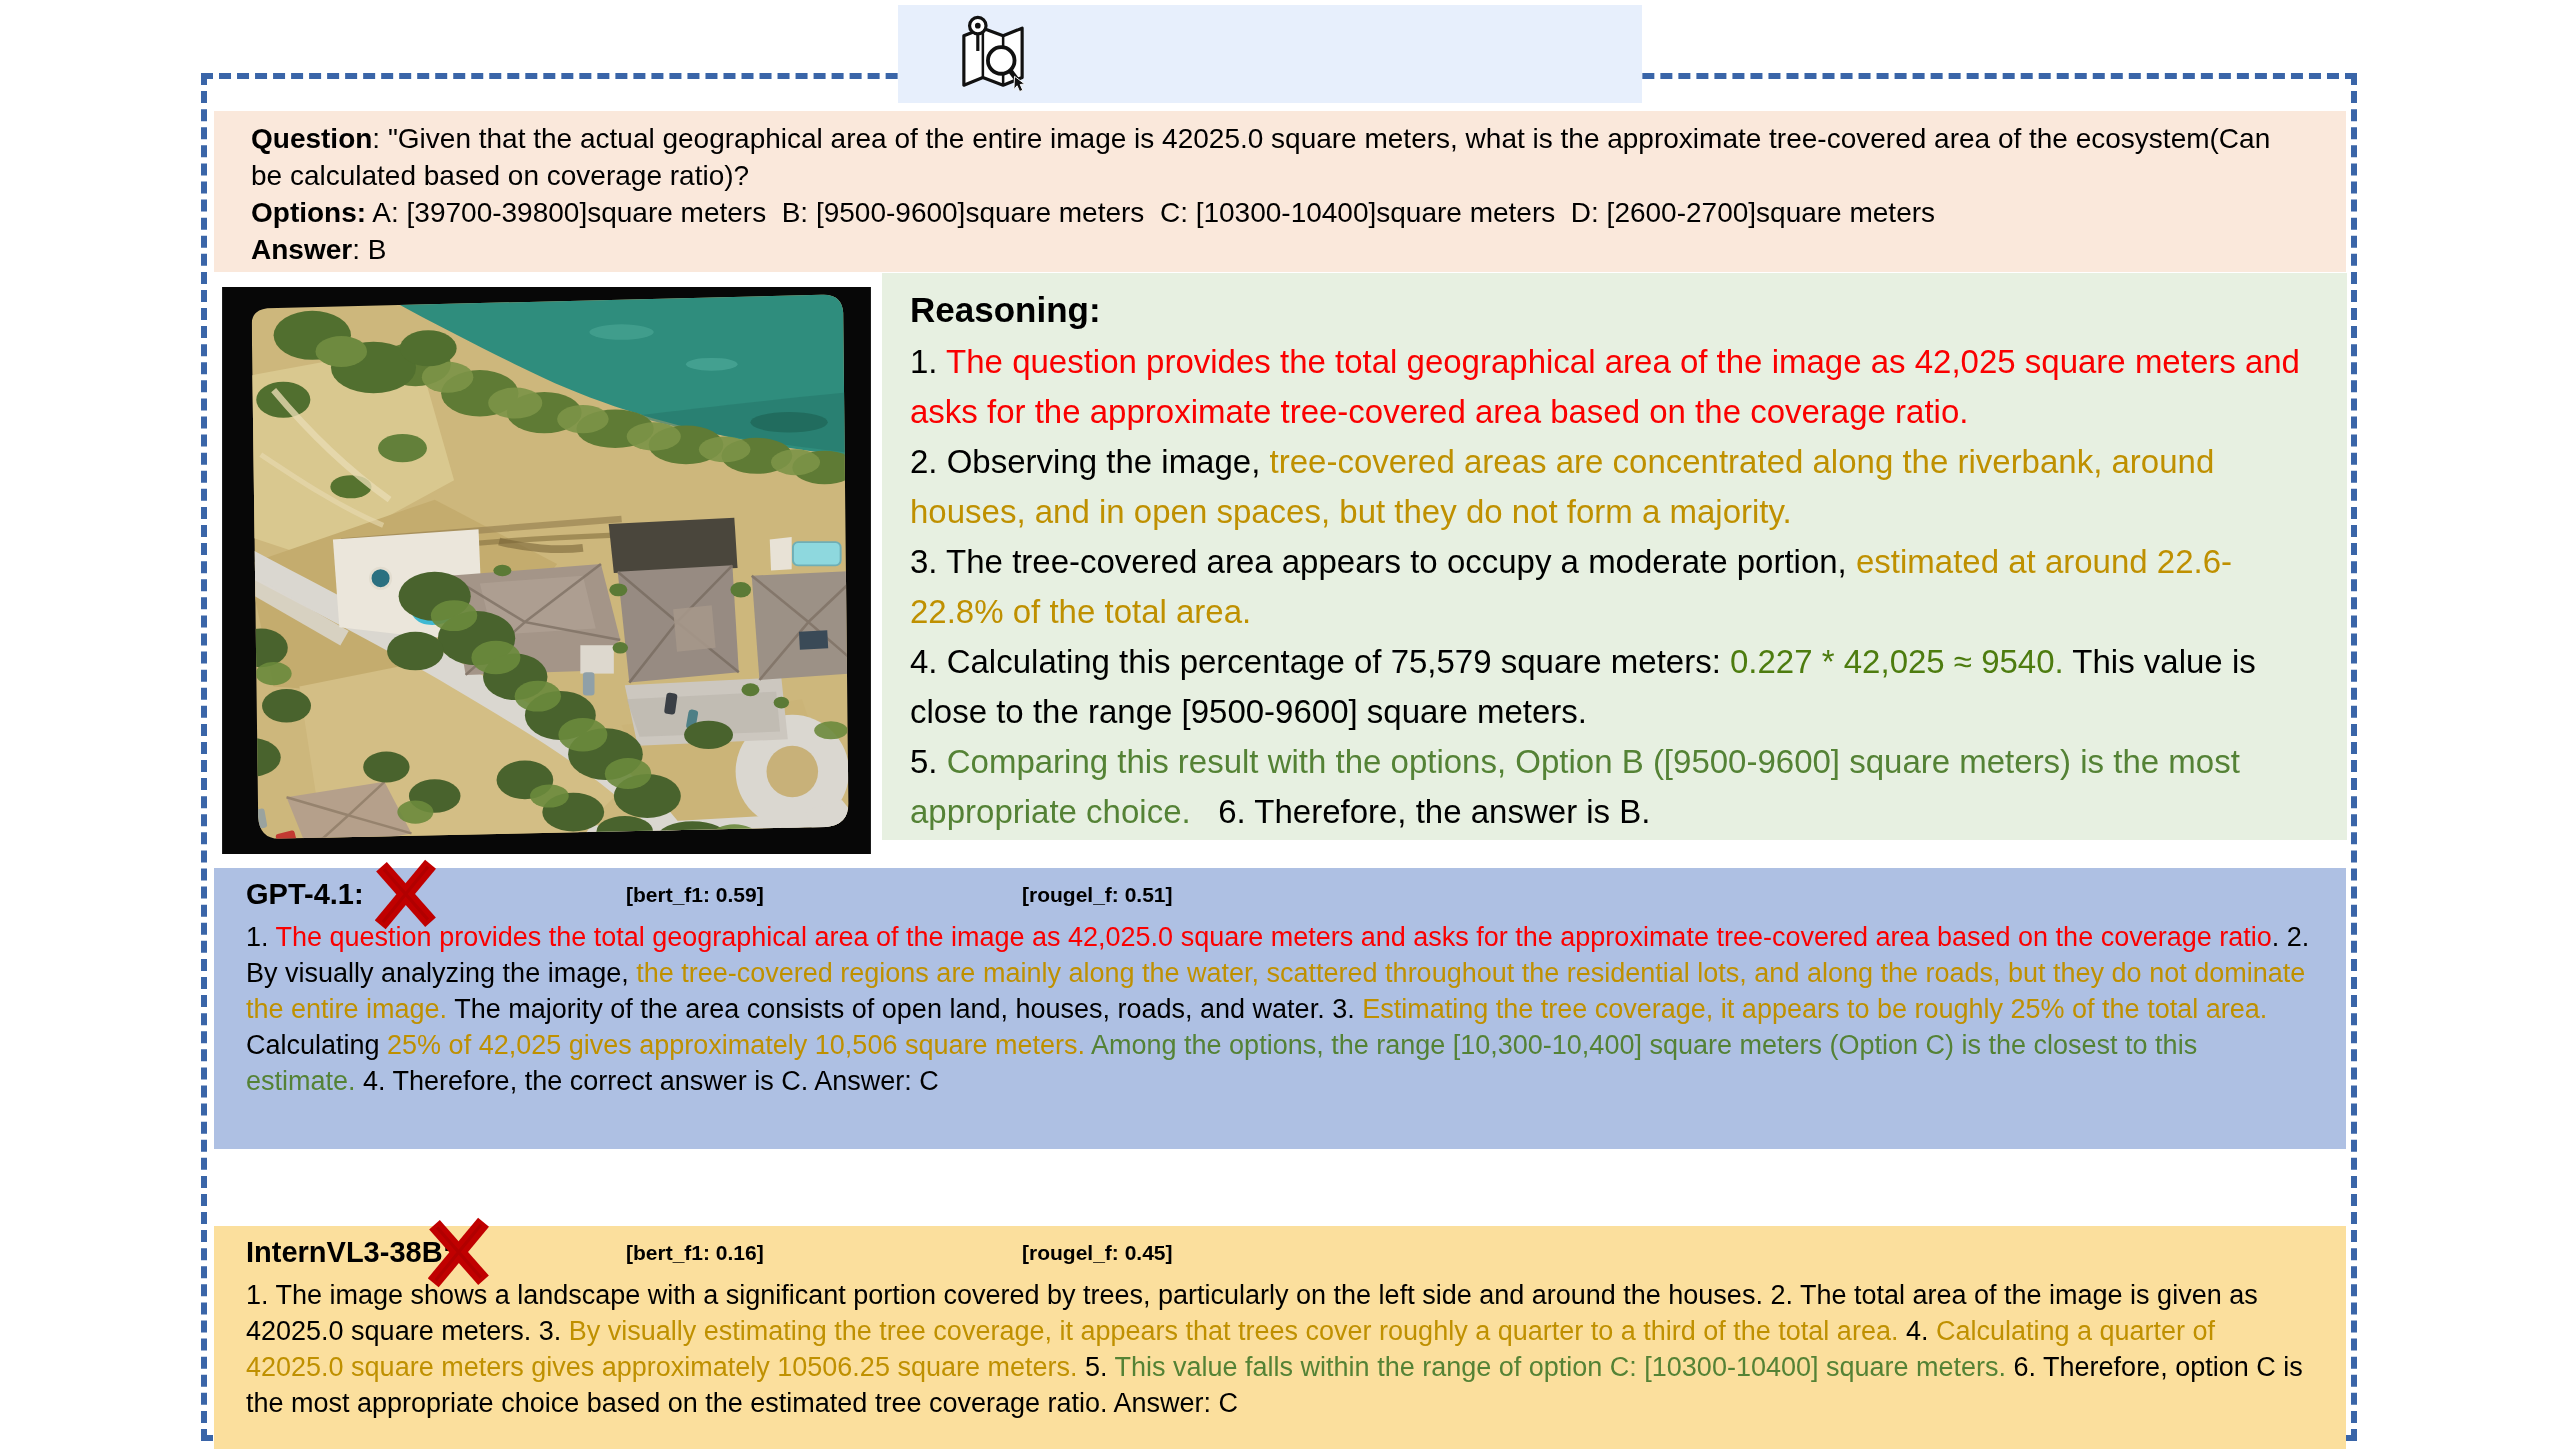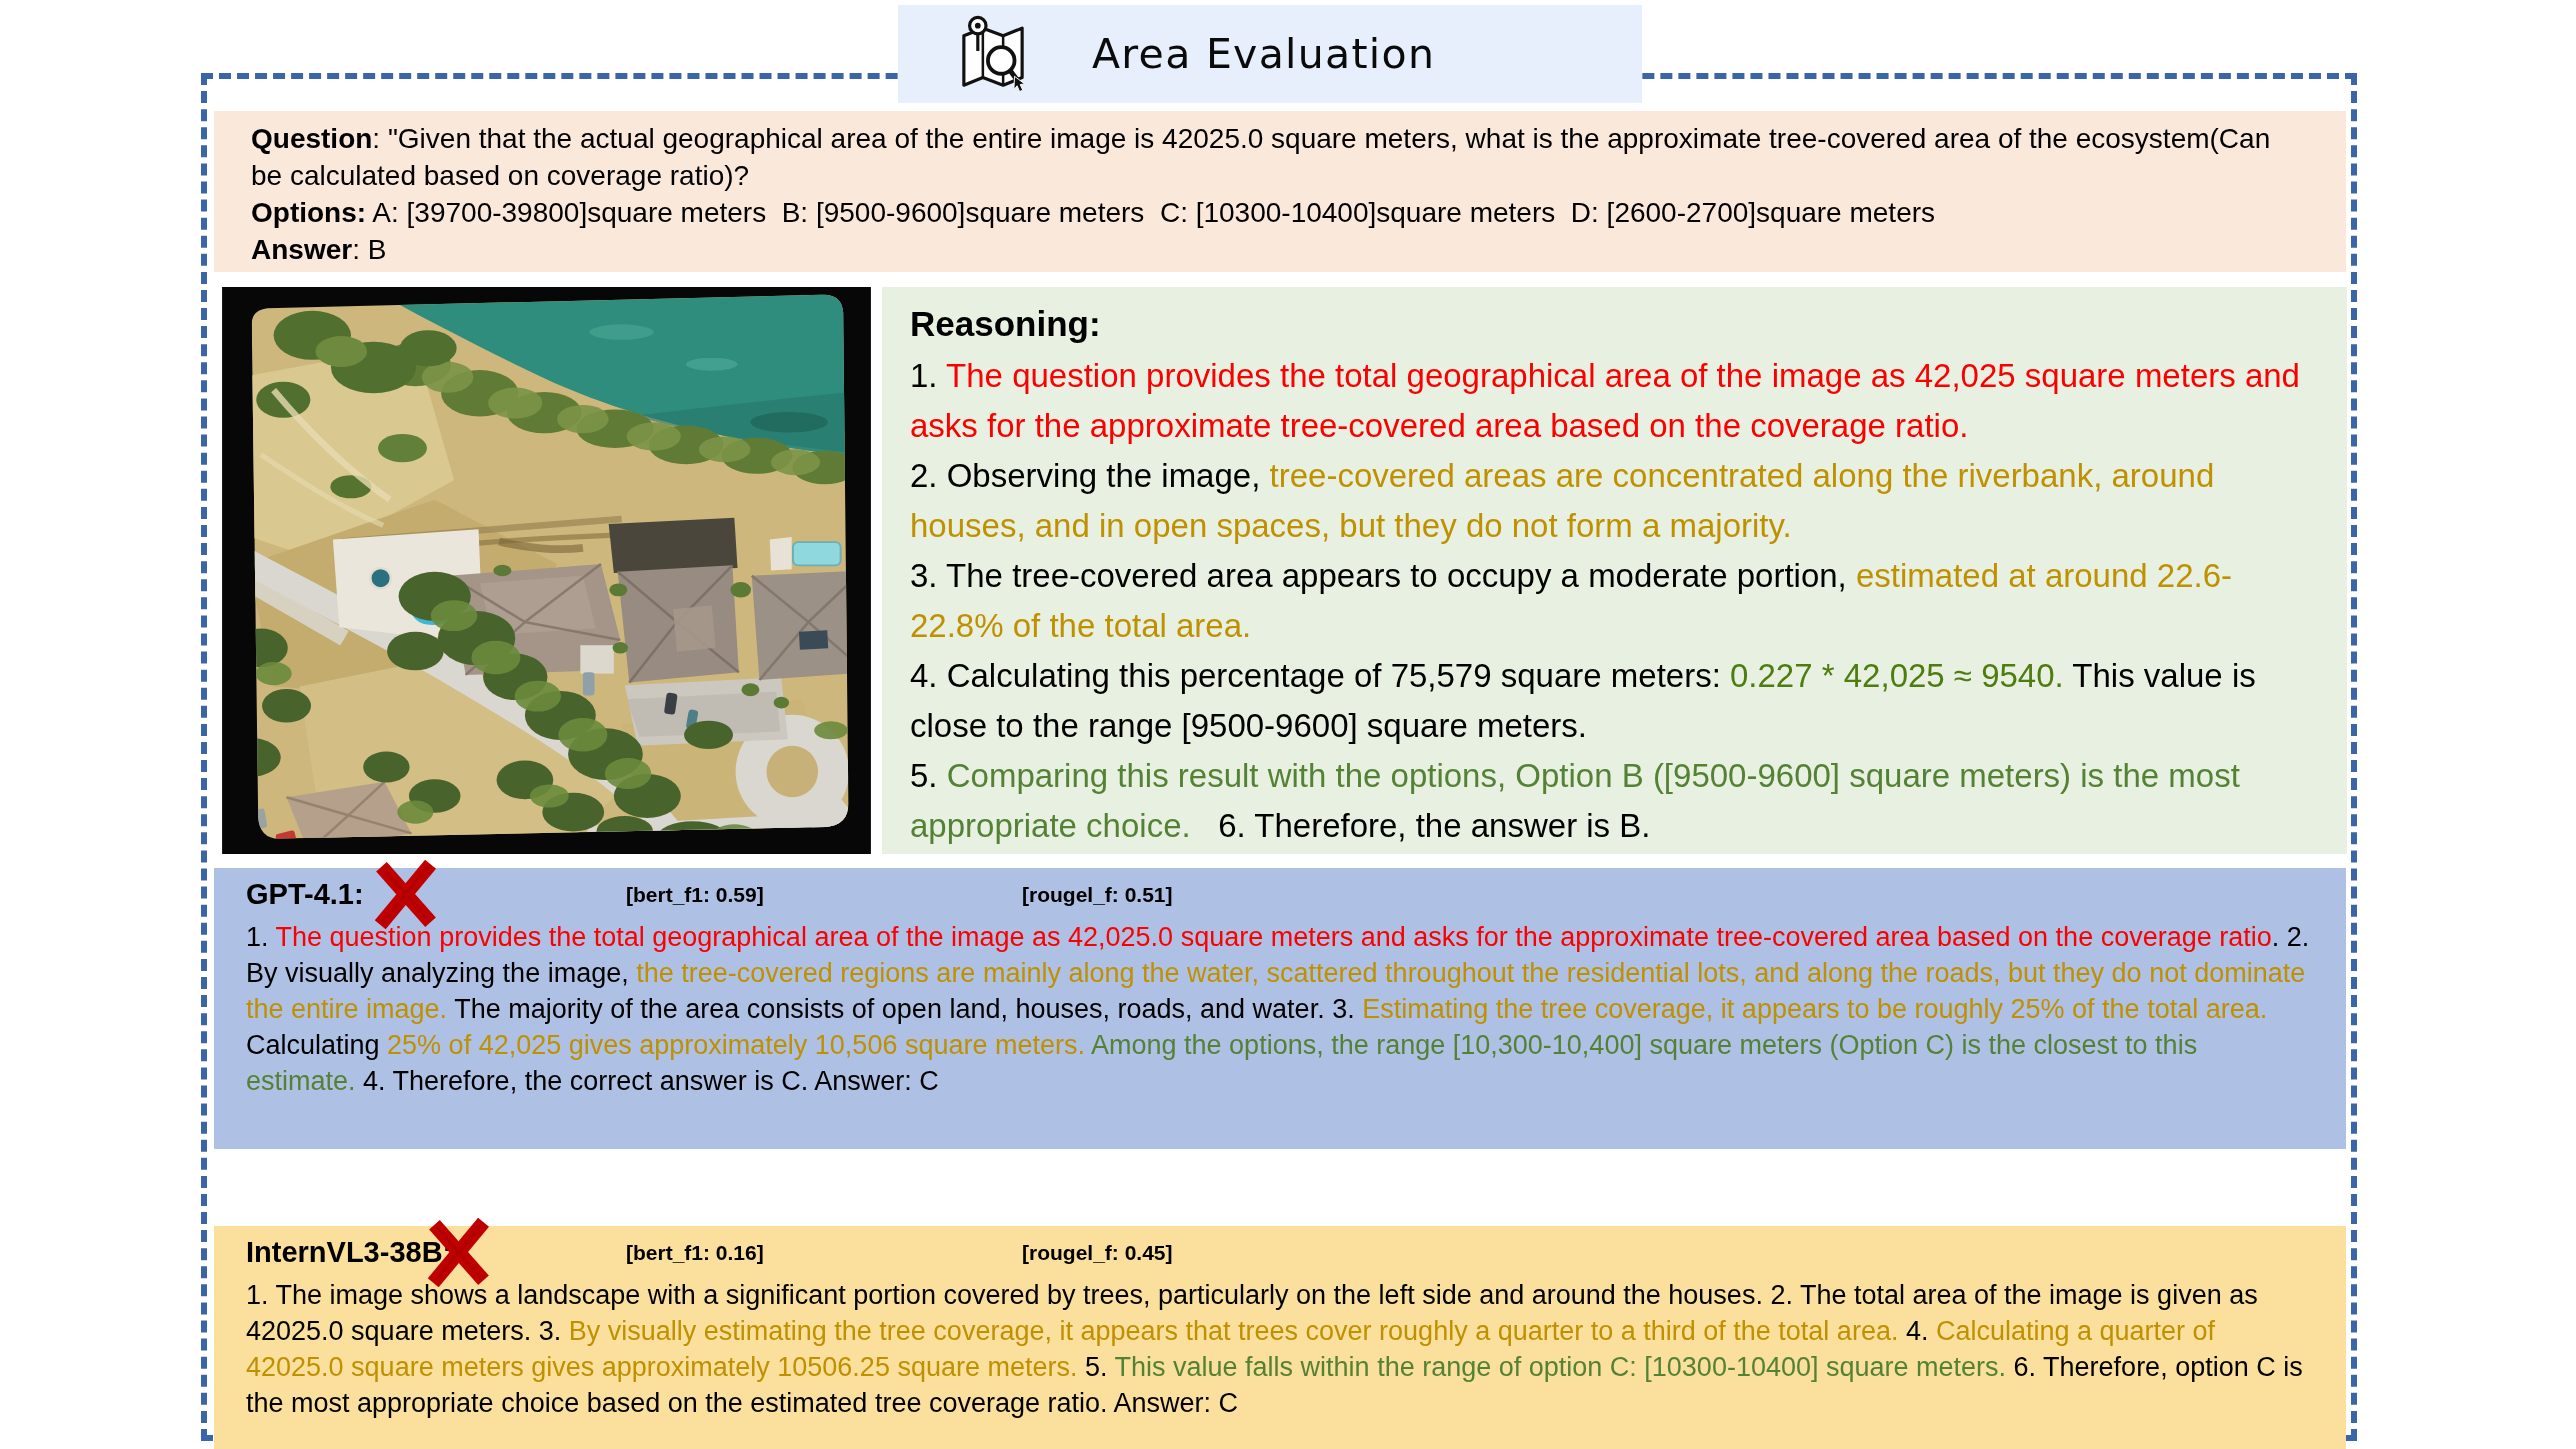--- a/index.html
+++ b/index.html
@@ -26,21 +26,21 @@
   .question-box{
     position:absolute;left:214px;top:111px;width:2132px;height:161px;
     background:#FAE8DB;z-index:2;box-sizing:border-box;padding:9px 37px 0 37px;
     font-size:28px;line-height:37px;color:#000;
   }
   
   .aerial-wrap{
     position:absolute;left:222px;top:287px;width:649px;height:567px;z-index:2;
   }
   .reasoning-box{
-    position:absolute;left:882px;top:287px;width:1465px;height:567px;
+    position:absolute;left:882px;top:273px;width:1465px;height:567px;
     background:#E7F0E1;z-index:2;box-sizing:border-box;padding:10.3px 28px 0 28px;
     font-size:33px;line-height:50px;color:#000;
   }
   .reasoning-heading{font-weight:bold;font-size:35px;line-height:54px;}
   
   .model-box{
     position:absolute;left:214px;width:2132px;z-index:2;box-sizing:border-box;
     padding:6.4px 32px 9px 32px;color:#000;
   }
   .gpt-box{top:868px;height:281px;background:#AEC0E3;}
@@ -69,21 +69,20 @@
       <path d="M44,26 L44,104" stroke="#111" stroke-width="4" fill="none"></path>
       <path d="M76,38 L76,116" stroke="#111" stroke-width="4" fill="none"></path>
       <circle cx="36" cy="22" r="13" fill="#ffffff" stroke="#111" stroke-width="5"></circle>
       <circle cx="36" cy="22" r="4.5" fill="#111"></circle>
       <path d="M36,35 L36,62" stroke="#111" stroke-width="5"></path>
       <circle cx="73" cy="77" r="21" fill="#ffffff" stroke="#111" stroke-width="6"></circle>
       <path d="M87,93 L99,109" stroke="#111" stroke-width="8"></path>
       <path d="M94,102 l16,12 -7,1 4,9 -5,2 -4,-9 -5,6 Z" fill="#111" stroke="#fff" stroke-width="1.5"></path>
     </svg>
   </span>
-  <span class="title-label">Area Evaluation</span>
 </div>
 
 <div class="question-box">
   <div>
       <p class="rt"><span style="font-weight: bold;">Question</span><span>: "Given that the actual geographical area of the entire image is 42025.0 square meters, what is the approximate tree-covered area of the ecosystem(Can be calculated based on coverage ratio)?</span></p>
       <p class="rt"><span style="font-weight: bold;">Options:</span><span> A: [39700-39800]square meters  B: [9500-9600]square meters  C: [10300-10400]square meters  D: [2600-2700]square meters</span></p>
       <p class="rt"><span style="font-weight: bold;">Answer</span><span>: B</span></p>
     </div>
 </div>
 

